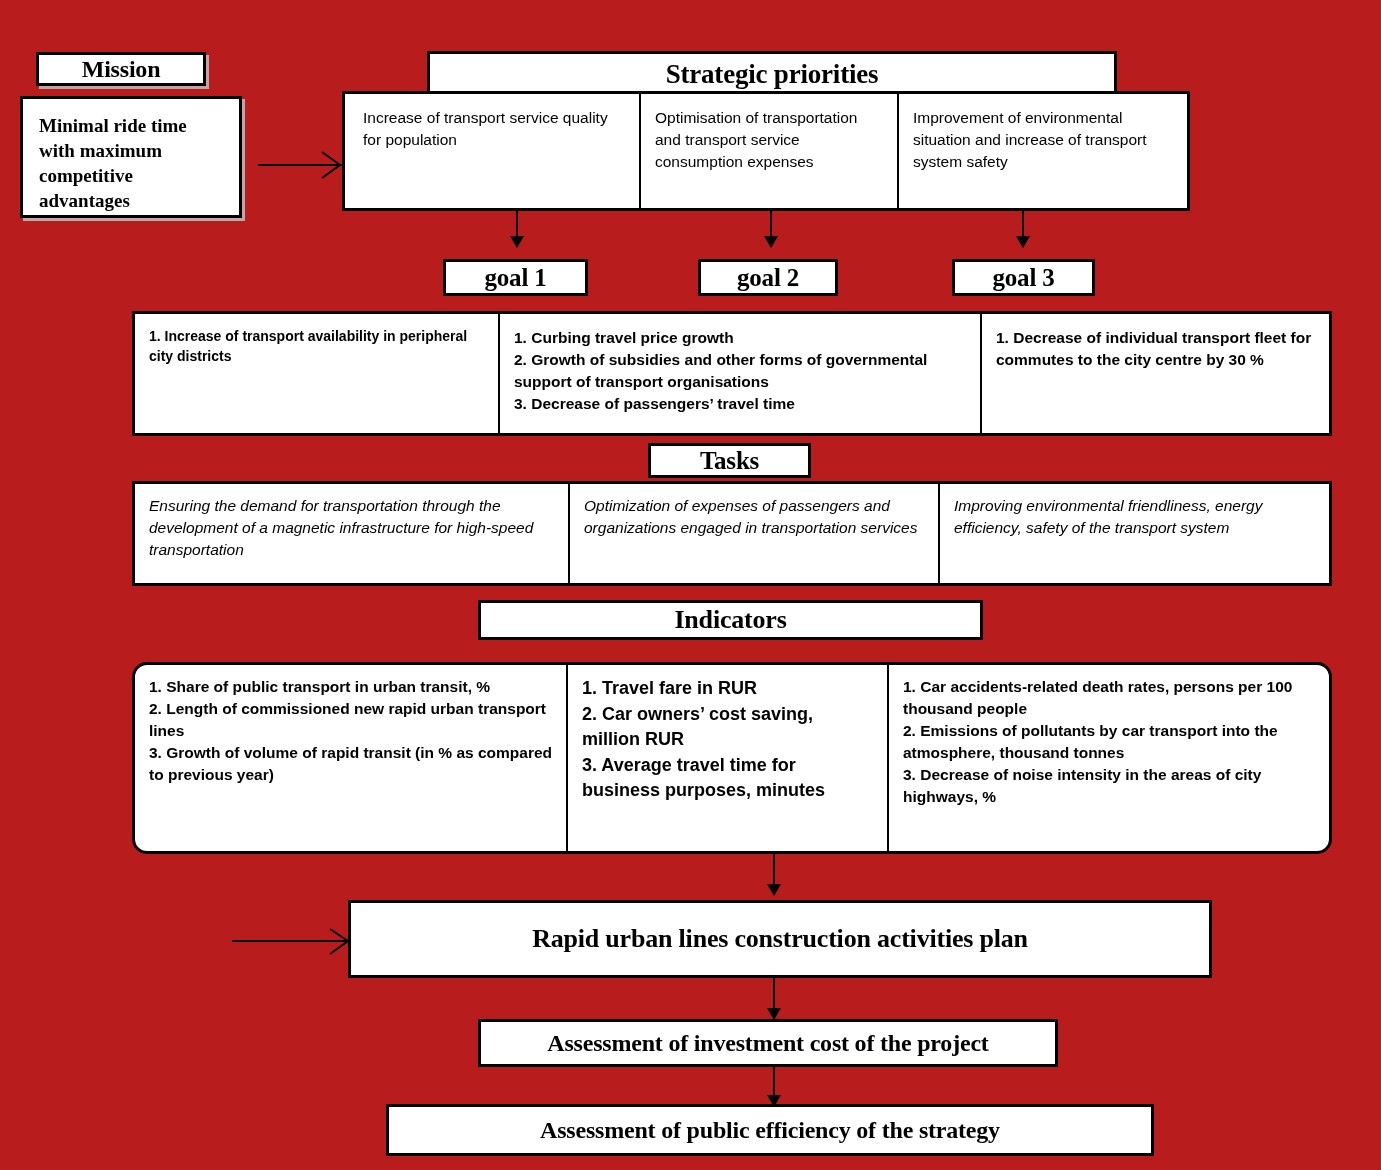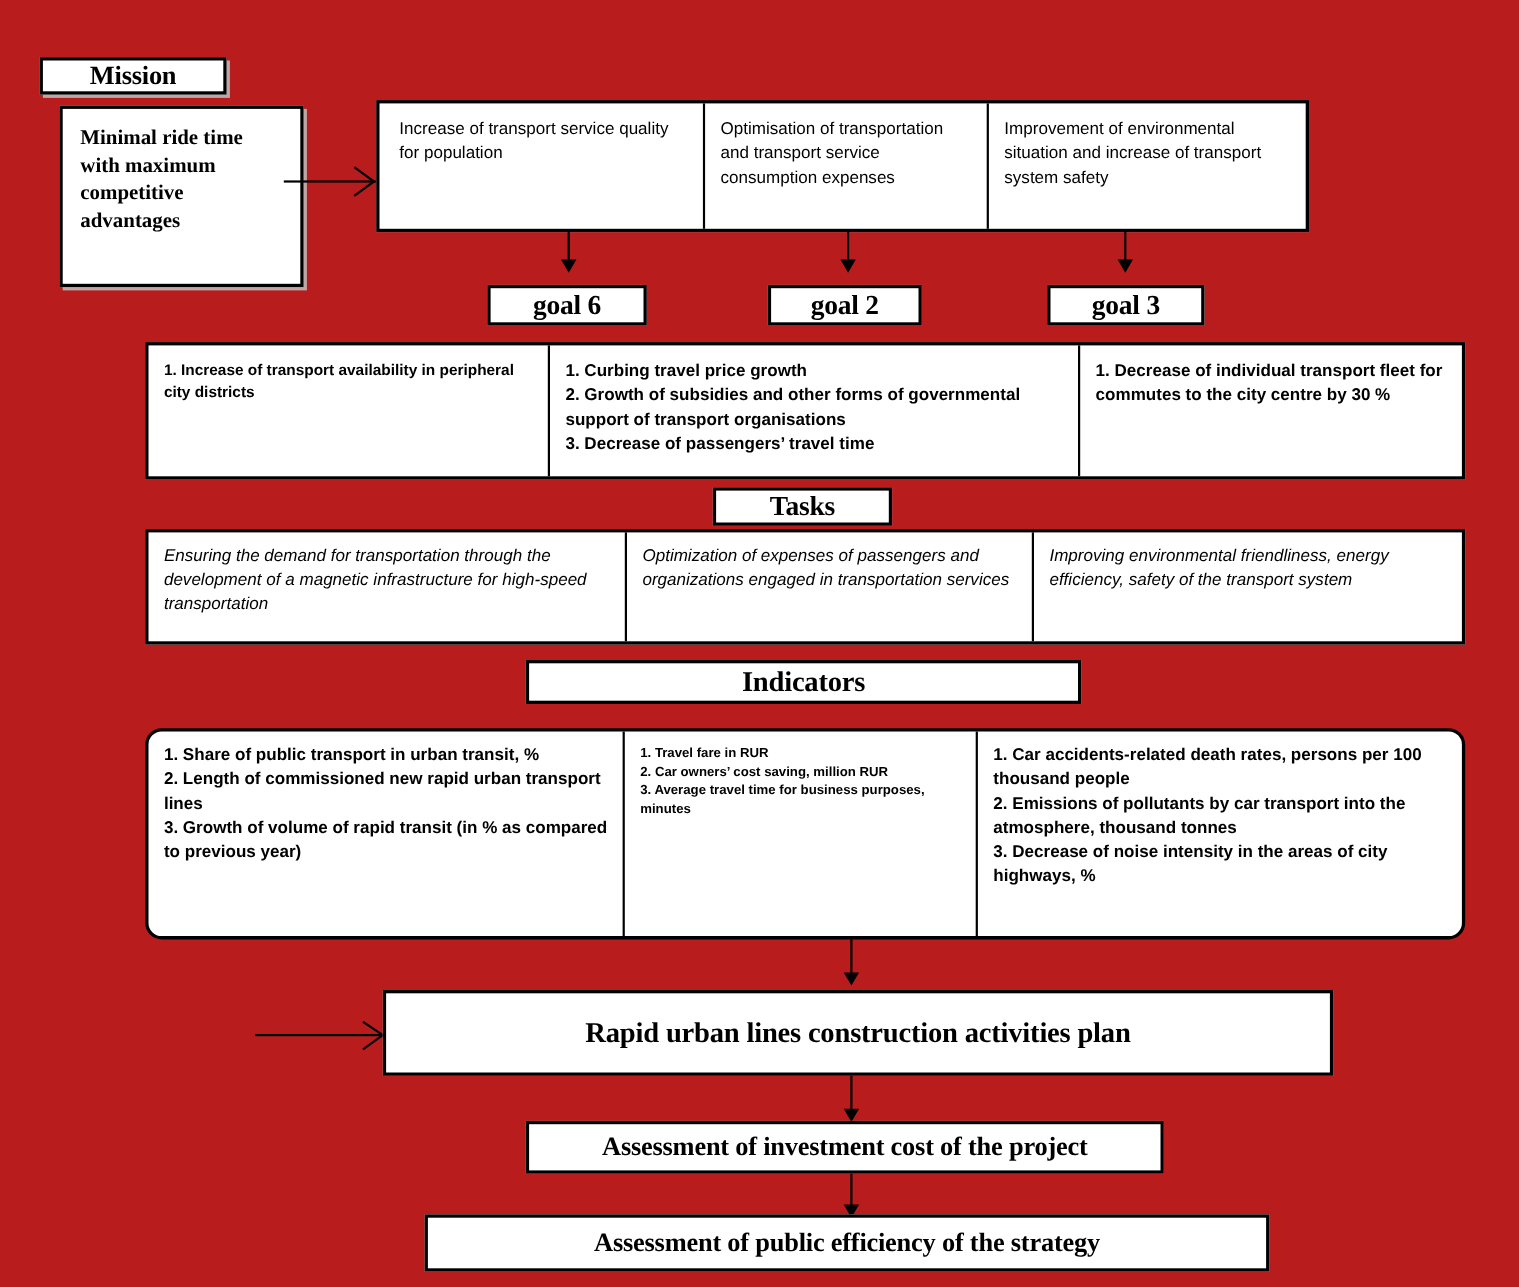--- a/index.html
+++ b/index.html
@@ -77,29 +77,34 @@
 <body>
 
 <div id="canvas">
 
   <div class="box shadow serif-head" style="left:36px; top:52px; width:170px; height:34px; font-size:24px;">
     <div class="vcenter">
         <span>Mission</span>
       </div>
   </div>
 
-  <div class="box shadow" style="left:54px; top:96px; width:222px; height:165px;">
+  <div class="box shadow" style="left:20px; top:96px; width:222px; height:122px;">
     <div style="padding:14px 12px 8px 16px; font-family:'Liberation Serif','DejaVu Serif',serif; font-weight:bold; font-size:19px; line-height:1.32;">Minimal ride time with maximum competitive advantages</div>
   </div>
 
   <div class="hline" style="left:258px; top:164px; width:84px;"></div>
   <svg class="arrow-right-open" style="left:320px; top:150px; width:26px; height:30px;">
     <polyline points="2,2 20,15 2,28" fill="none" stroke="#000" stroke-width="2"></polyline>
   </svg>
 
+  <div class="box serif-head" style="left:427px; top:51px; width:690px; height:43px; font-size:27px; border-bottom:none;">
+    <div class="vcenter">
+        <span>Strategic priorities</span>
+      </div>
+  </div>
 
   <div class="box" style="left:342px; top:91px; width:848px; height:120px;">
     <div class="celldiv" style="left:294px;"></div>
     <div class="celldiv" style="left:552px;"></div>
 
     <div class="sans-body" style="position:absolute; left:0; top:0; width:294px; padding:13px 14px 0 18px; box-sizing:border-box; font-size:15.5px;">Increase of transport service quality for population</div>
     <div class="sans-body" style="position:absolute; left:296px; top:0; width:256px; padding:13px 12px 0 14px; box-sizing:border-box; font-size:15.5px;">Optimisation of transportation and transport service consumption expenses</div>
     <div class="sans-body" style="position:absolute; left:554px; top:0; width:292px; padding:13px 12px 0 14px; box-sizing:border-box; font-size:15.5px;">Improvement of environmental situation and increase of transport system safety</div>
   </div>
 
@@ -107,21 +112,21 @@
   <div class="arrow-down" style="left:510px; top:236px;"></div>
 
   <div class="vline" style="left:770px; top:211px; height:27px;"></div>
   <div class="arrow-down" style="left:764px; top:236px;"></div>
 
   <div class="vline" style="left:1022px; top:211px; height:27px;"></div>
   <div class="arrow-down" style="left:1016px; top:236px;"></div>
 
   <div class="box serif-head" style="left:443px; top:259px; width:145px; height:37px; font-size:25px;">
     <div class="vcenter">
-        <span>goal 6</span>
+        <span>goal 1</span>
       </div>
   </div>
   <div class="box serif-head" style="left:698px; top:259px; width:140px; height:37px; font-size:25px;">
     <div class="vcenter">
         <span>goal 2</span>
       </div>
   </div>
   <div class="box serif-head" style="left:952px; top:259px; width:143px; height:37px; font-size:25px;">
     <div class="vcenter">
         <span>goal 3</span>
@@ -160,21 +165,21 @@
       </div>
   </div>
 
   <div class="box" style="left:132px; top:662px; width:1200px; height:192px;border-radius:15px;">
     <div class="celldiv" style="left:431px;"></div>
     <div class="celldiv" style="left:752px;"></div>
 
     <div class="sans-body" style="position:absolute; left:0; top:0; width:431px; padding:11px 8px 0 14px; box-sizing:border-box; font-size:15.5px; font-weight:bold; white-space:pre-line;">1. Share of public transport in urban transit, %
 2. Length of commissioned new rapid urban transport lines
 3. Growth of volume of rapid transit (in % as compared to previous year)</div>
-    <div class="sans-body" style="position:absolute; left:433px; top:0; width:299px; padding:11px 8px 0 14px; box-sizing:border-box; font-size:12px; font-weight:bold; white-space:pre-line;">1. Travel fare in RUR
+    <div class="sans-body" style="position:absolute; left:433px; top:0; width:299px; padding:11px 8px 0 14px; box-sizing:border-box; font-size:18px; font-weight:bold; white-space:pre-line;">1. Travel fare in RUR
 2. Car owners’ cost saving, million RUR
 3. Average travel time for business purposes, minutes</div>
     <div class="sans-body" style="position:absolute; left:754px; top:0; width:440px; padding:11px 8px 0 14px; box-sizing:border-box; font-size:15.5px; font-weight:bold; white-space:pre-line;">1. Car accidents-related death rates, persons per 100 thousand people
 2. Emissions of pollutants by car transport into the atmosphere, thousand tonnes
 3. Decrease of noise intensity in the areas of city highways, %</div>
   </div>
 
   <div class="vline" style="left:773px; top:854px; height:33px;"></div>
   <div class="arrow-down" style="left:767px; top:884px;"></div>
 

